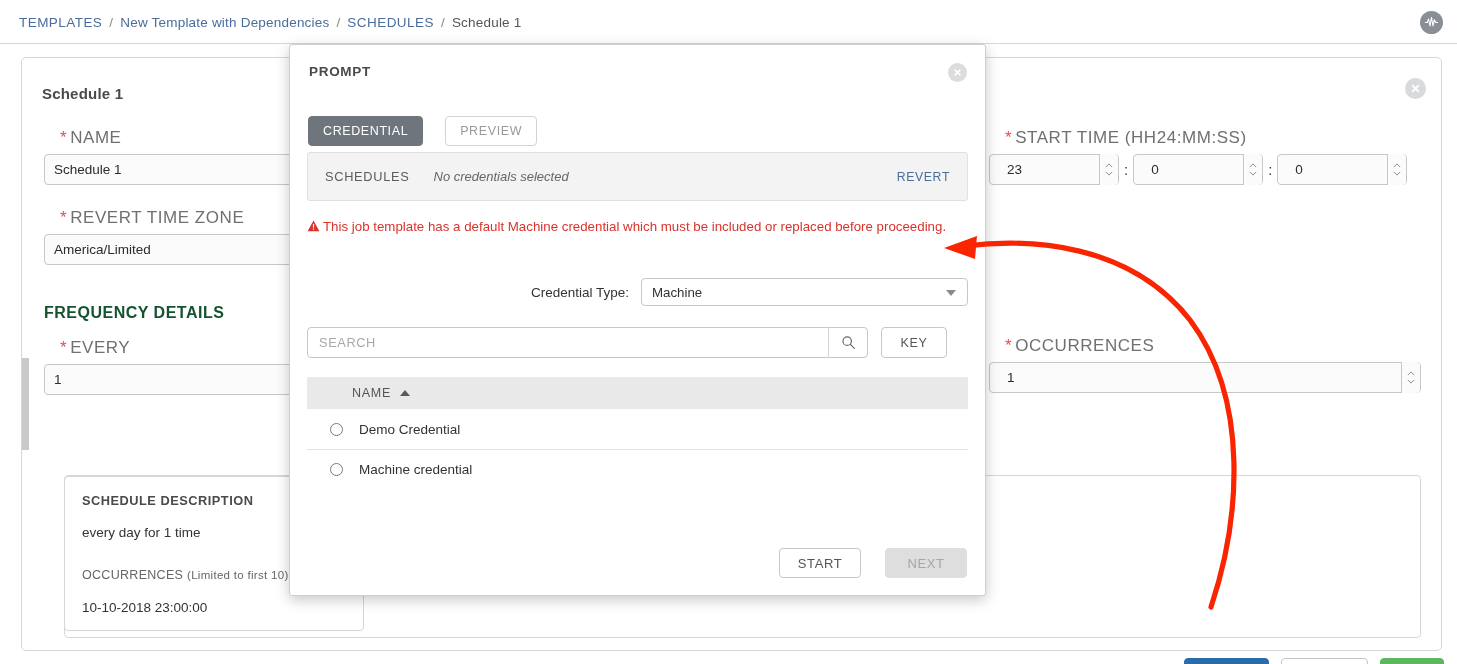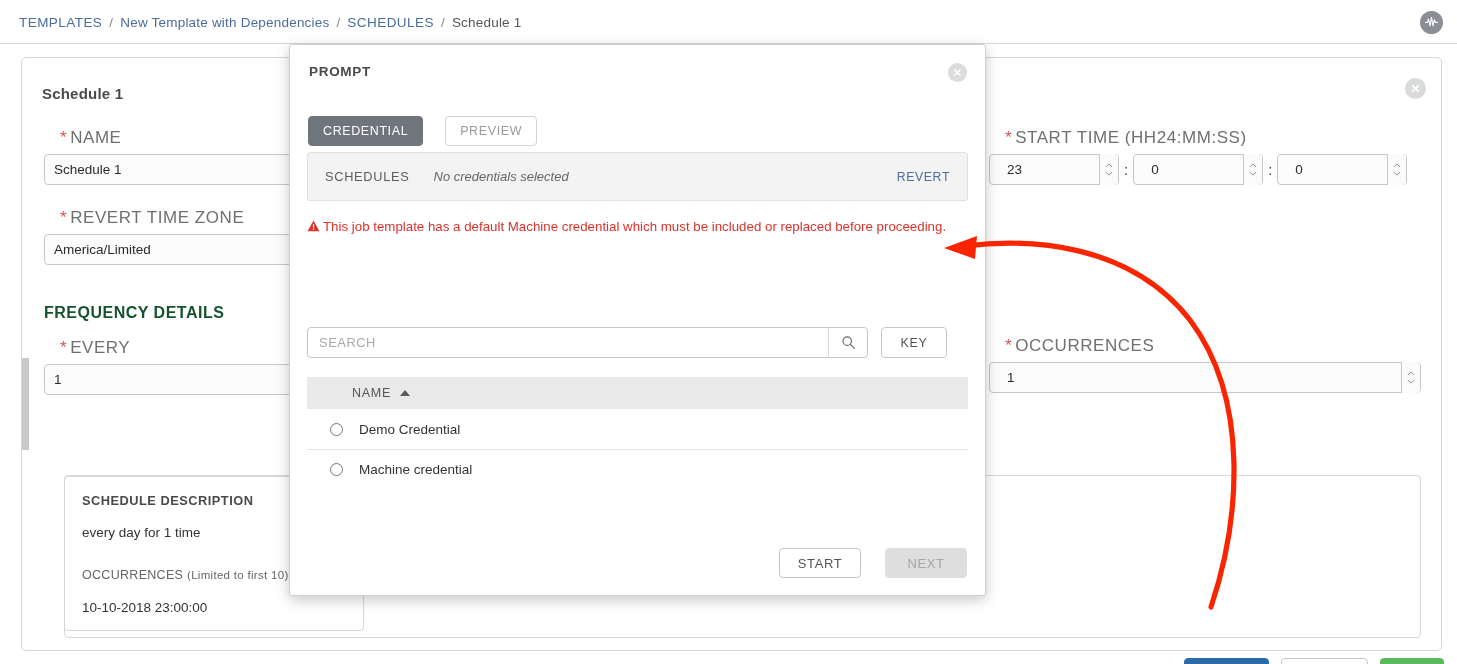--- a/index.html
+++ b/index.html
@@ -365,20 +365,27 @@
     <div class="warnmsg">
       <span class="warn-tri">
         <svg width="13" height="12" viewBox="0 0 14 13" aria-hidden="true">
           <path d="M7 0.6 L13.4 12.2 L0.6 12.2 Z" fill="#d9332c"></path>
           <rect x="6.35" y="4.2" width="1.3" height="4.1" fill="#ffffff"></rect>
           <rect x="6.35" y="9.2" width="1.3" height="1.4" fill="#ffffff"></rect>
         </svg>
       </span><span>This job template has a default Machine credential which must be included or replaced before proceeding.</span>
     </div>
 
+    <div class="credtype-row">
+      <span class="credtype-label">Credential Type:</span>
+      <div class="credtype-select">
+        <span>Machine</span>
+        <span class="caret-down"></span>
+      </div>
+    </div>
 
     <div class="searchrow">
       <div class="searchbox">
         <span class="search-ph">SEARCH</span>
         <span class="search-btn">
           <svg width="15" height="15" viewBox="0 0 16 16" aria-hidden="true">
             <circle cx="6.6" cy="6.6" r="4.5" fill="none" stroke="#6b6b6b" stroke-width="1.3"></circle>
             <line x1="10" y1="10" x2="14.2" y2="14.2" stroke="#6b6b6b" stroke-width="1.3" stroke-linecap="round"></line>
           </svg>
         </span>

